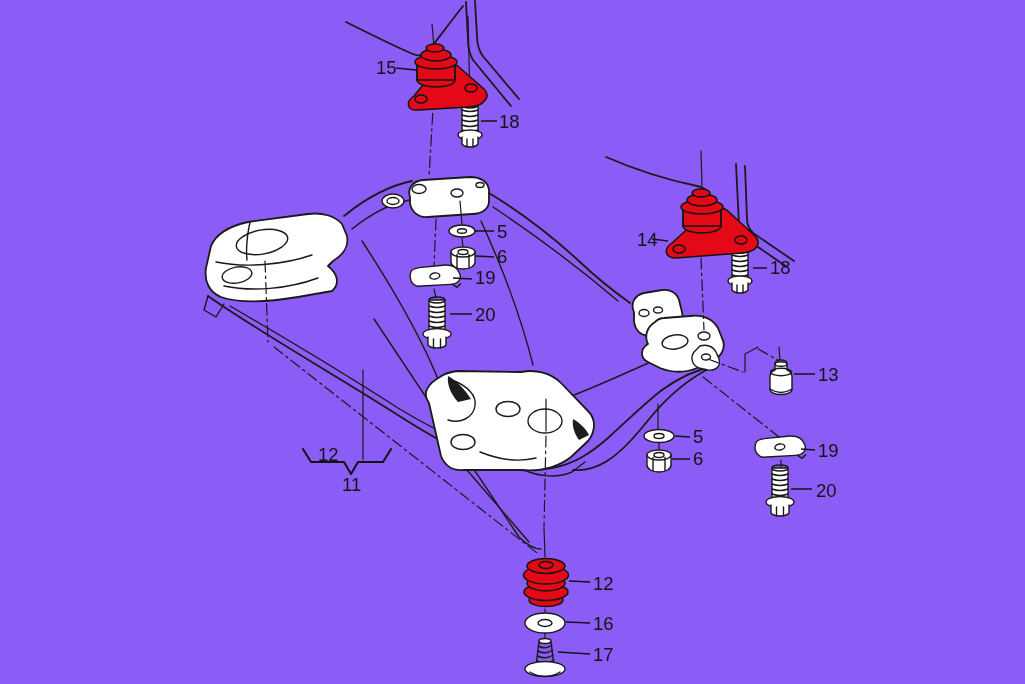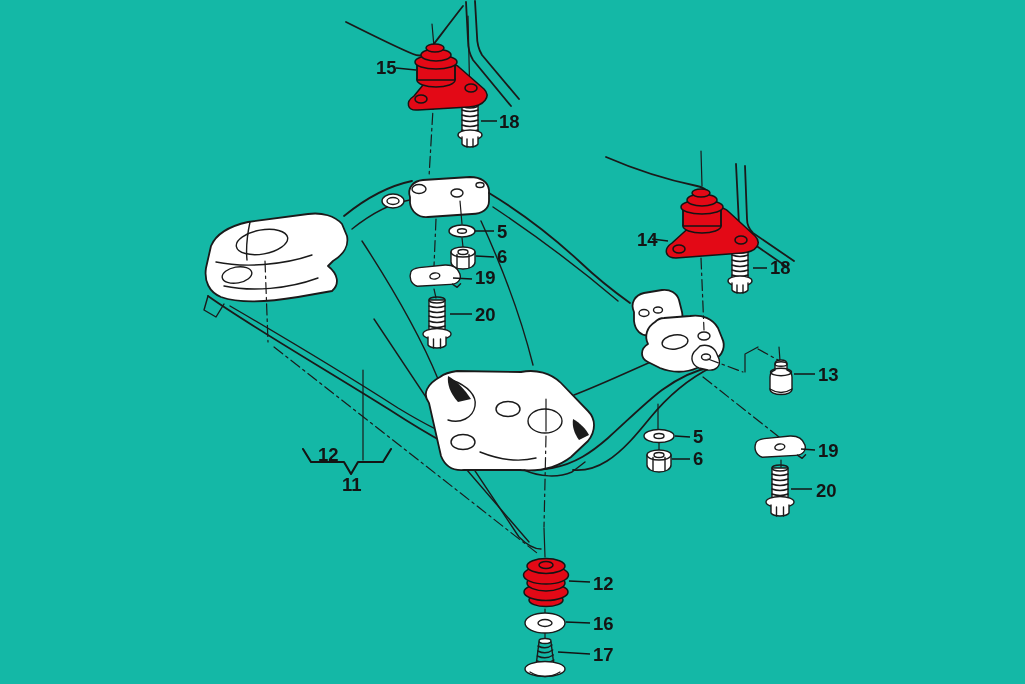--- a/index.html
+++ b/index.html
@@ -1,16 +1,16 @@
 <!DOCTYPE html>
 <html style="--highlight: #e30916;"><head>
 <meta charset="utf-8">
 <style>
   html,body{margin:0;padding:0;background:#ffffff;}
-  .stage{position:relative;width:1025px;height:684px;background:#14b8a6;overflow:hidden;font-weight:bold;}
+  .stage{position:relative;width:1025px;height:684px;background:#8b5cf6;overflow:hidden;}
   svg{position:absolute;left:0;top:0;}
   .ln{stroke:#1a1a1a;fill:none;stroke-width:1.8;stroke-linecap:round;stroke-linejoin:round;}
   .ln2{stroke:#1a1a1a;fill:none;stroke-width:1.4;stroke-linecap:round;stroke-linejoin:round;}
   .fw{fill:#ffffff;}
   .cl{stroke:#1a1a1a;fill:none;stroke-width:1.2;stroke-linecap:round;}
   .dd{stroke-dasharray:11 4 2.5 4;}
   .red{fill:var(--highlight,#e30916);stroke:#141414;stroke-width:1.5;stroke-linejoin:round;}
   .redline{fill:none;stroke:#141414;stroke-width:1.4;}
   .dark{fill:#1c1c1c;stroke:none;}
   .callout-text{font-family:"Liberation Sans",sans-serif;font-size:18.5px;fill:#141414;}

